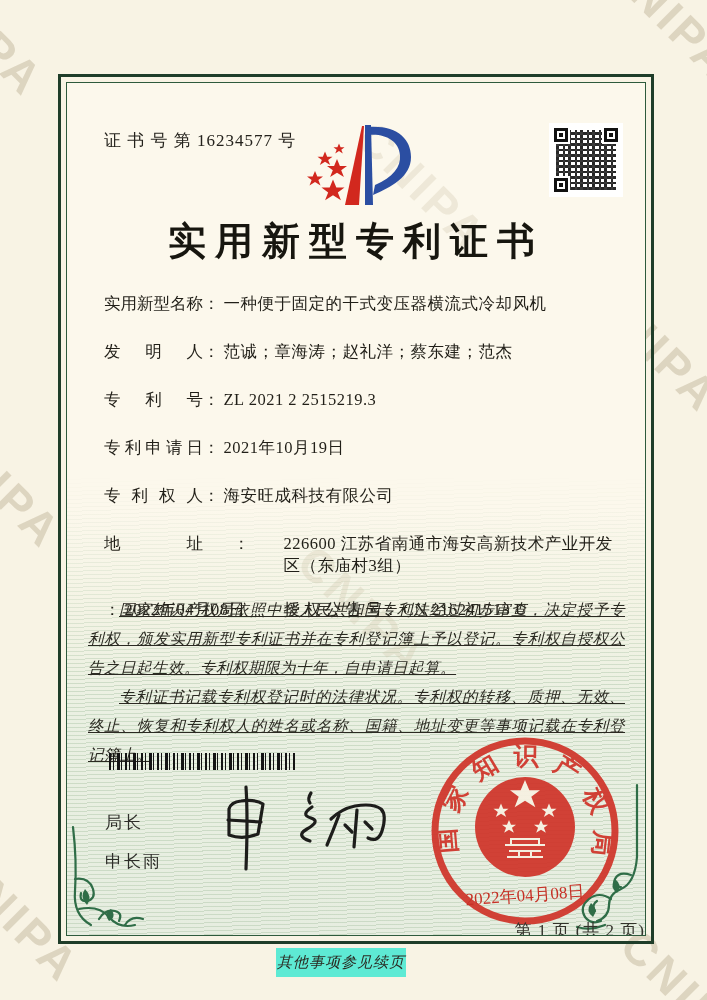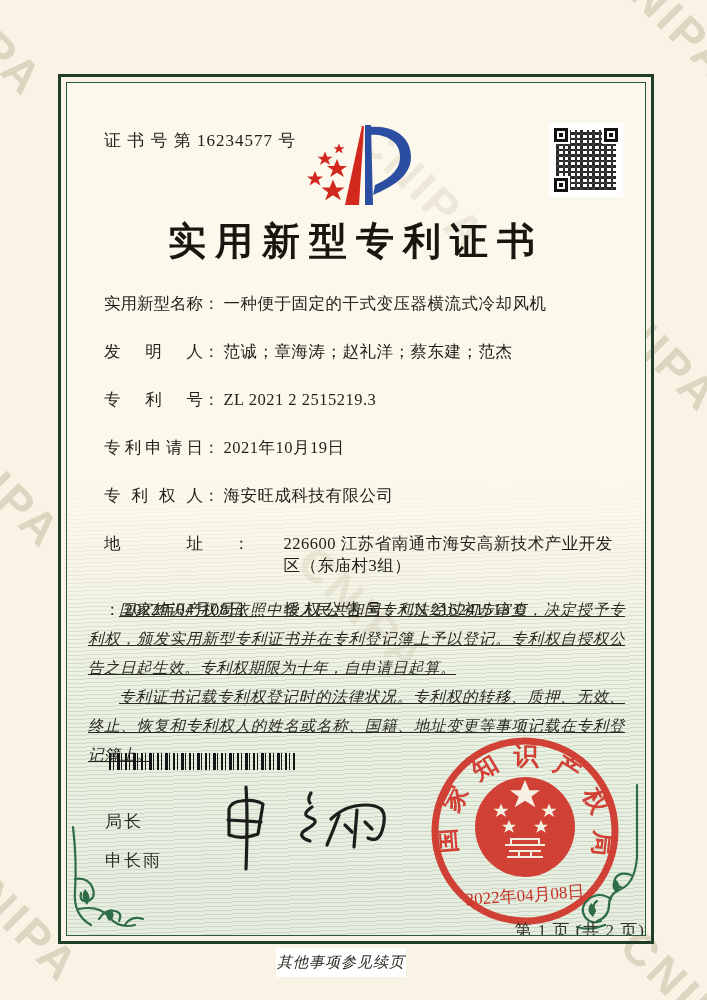--- a/index.html
+++ b/index.html
@@ -92,36 +92,36 @@
   .barcode{
     position:absolute;left:42px;top:670px;width:186px;height:17px;
     background:repeating-linear-gradient(90deg,
       #141414 0 2px,transparent 2px 4px,
       #141414 4px 5px,transparent 5px 8px,
       #141414 8px 11px,transparent 11px 12px,
       #141414 12px 13px,transparent 13px 16px);
   }
   .director{
     position:absolute;left:38px;top:720px;
-    font-family:Liberation Mono, monospace;
+    font-family:Liberation Sans, sans-serif;
     font-size:17px;color:#2e2e2a;line-height:39px;letter-spacing:2px;
   }
   .signature{position:absolute;left:148px;top:694px;width:180px;height:105px;}
   .seal{position:absolute;left:360px;top:650px;width:196px;height:196px;opacity:.93;}
   .flourish-left{position:absolute;left:2px;bottom:2px;width:86px;height:112px;}
   .flourish-right{position:absolute;right:2px;bottom:2px;width:72px;height:150px;}
   .pageinfo{
     position:absolute;left:0;right:0;top:836px;text-align:right;
     font-size:17px;color:#33322b;letter-spacing:1px;
   }
 
   
   .continuation{
     position:absolute;left:276px;top:948px;width:130px;height:29px;
-    background:#ffffff;z-index:2;
+    background:#5eead4;z-index:2;
     display:flex;align-items:center;justify-content:center;
     font-size:15px;font-style:italic;color:#2b2a22;letter-spacing:1px;
   }
 </style>
 </head>
 <body>
 
 <div class="wm" style="left:-58px;top:-44px;">CNIPA</div>
 <div class="wm" style="left:632px;top:-60px;">CNIPA</div>
 <div class="wm" style="left:618px;top:272px;">CNIPA</div>

